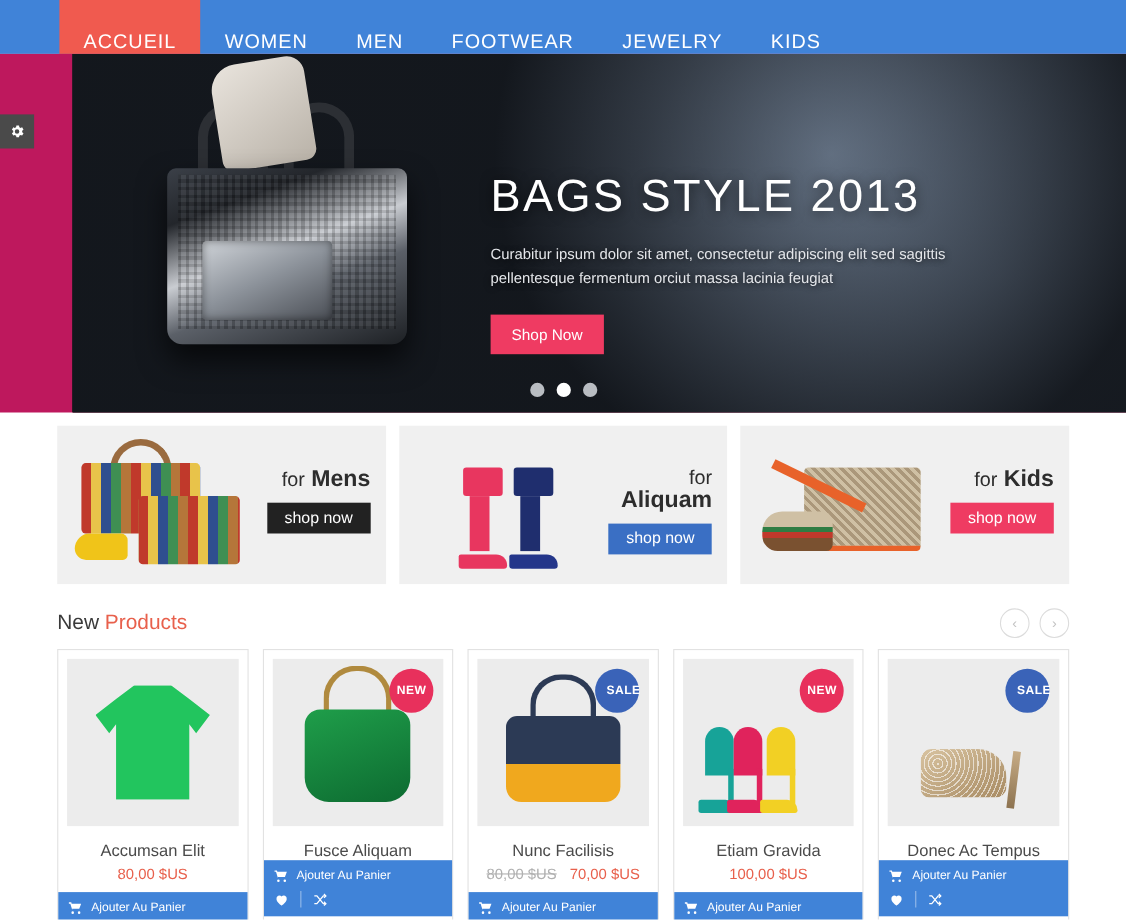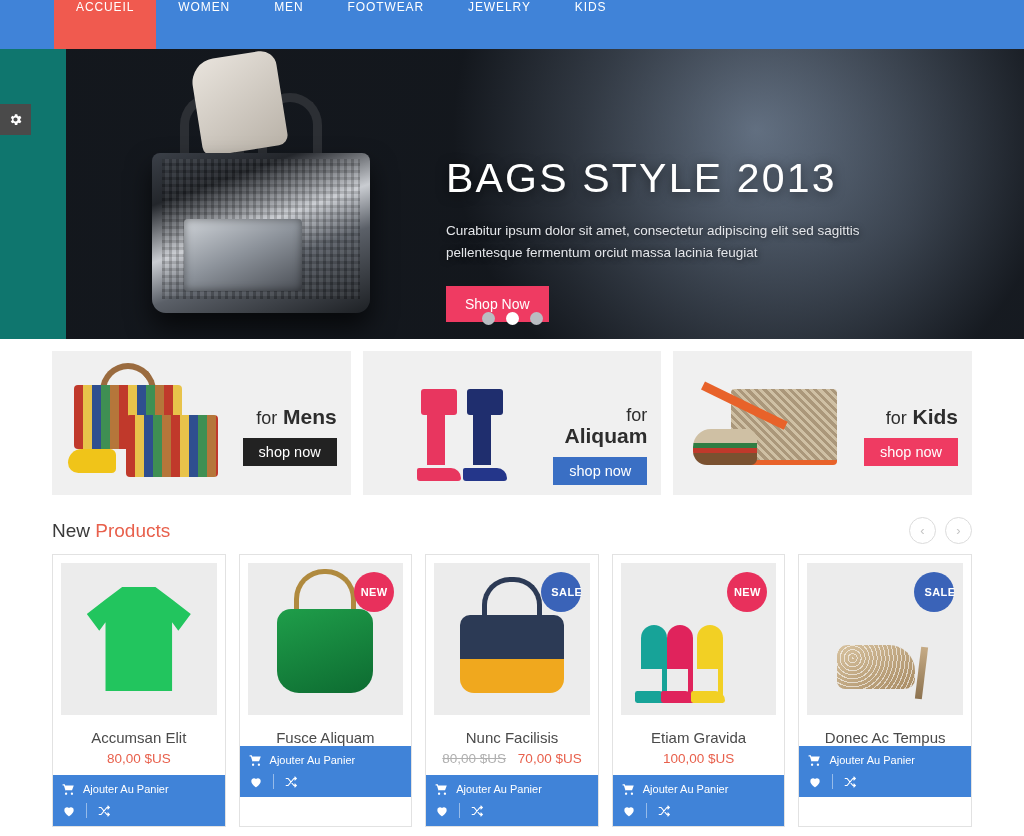--- a/index.html
+++ b/index.html
@@ -14,24 +14,24 @@
   .nav-bar {
     position: relative;
     height: 49px;
     background: #4083d8;
     display: flex;
     align-items: stretch;
     padding-left: 54px;
   }
   .nav-item {
     display: flex;
-    align-items: flex-start;
+    align-items: flex-end;
     padding: 0 22px;
     color: #ffffff;
-    font-size: 12px;
+    font-size: 18px;
     letter-spacing: 0.9px;
     font-weight: 400;
     cursor: pointer;
     position: relative;
   }
   .nav-item.active {
     background: #f05a4f;
   }
   .nav-item.active::after {
     content: "";
@@ -41,22 +41,22 @@
     transform: translateX(-50%);
     width: 0; height: 0;
     border-left: 7px solid transparent;
     border-right: 7px solid transparent;
     border-top: 7px solid #f05a4f;
   }
 
   
   .hero {
     position: relative;
-    height: 290px;
-    background: #0f766e;
+    height: 326px;
+    background: #be185d;
     overflow: hidden;
   }
   .hero-photo {
     position: absolute;
     inset: 0 0 0 66px;
     background:
       radial-gradient(circle at 72% 28%, rgba(150,170,195,0.55) 0%, rgba(20,24,30,0.9) 42%),
       radial-gradient(circle at 88% 62%, rgba(110,130,155,0.45) 0%, rgba(12,14,18,0.95) 40%),
       radial-gradient(circle at 22% 18%, rgba(130,130,135,0.45) 0%, rgba(15,15,18,0.92) 38%),
       linear-gradient(115deg,#1c1f25 0%,#30353d 30%,#13161a 58%,#262b33 80%,#0d0f13 100%);
@@ -179,21 +179,20 @@
     height: 144px;
     background: #f0f0f0;
     overflow: hidden;
     cursor: pointer;
   }
   .promo-right {
     position: absolute;
     right: 14px; top: 38px;
     text-align: right;
     width: 178px;
-    margin-top: 17px;
   }
   .promo-label {
     font-size: 21px;
     color: #2d2d2d;
     line-height: 1.05;
     font-weight: 400;
   }
   .promo-label b { font-weight: 700; }
   .promo-label .small { font-size: 18px; font-weight: 400; }
   .promo-btn {

